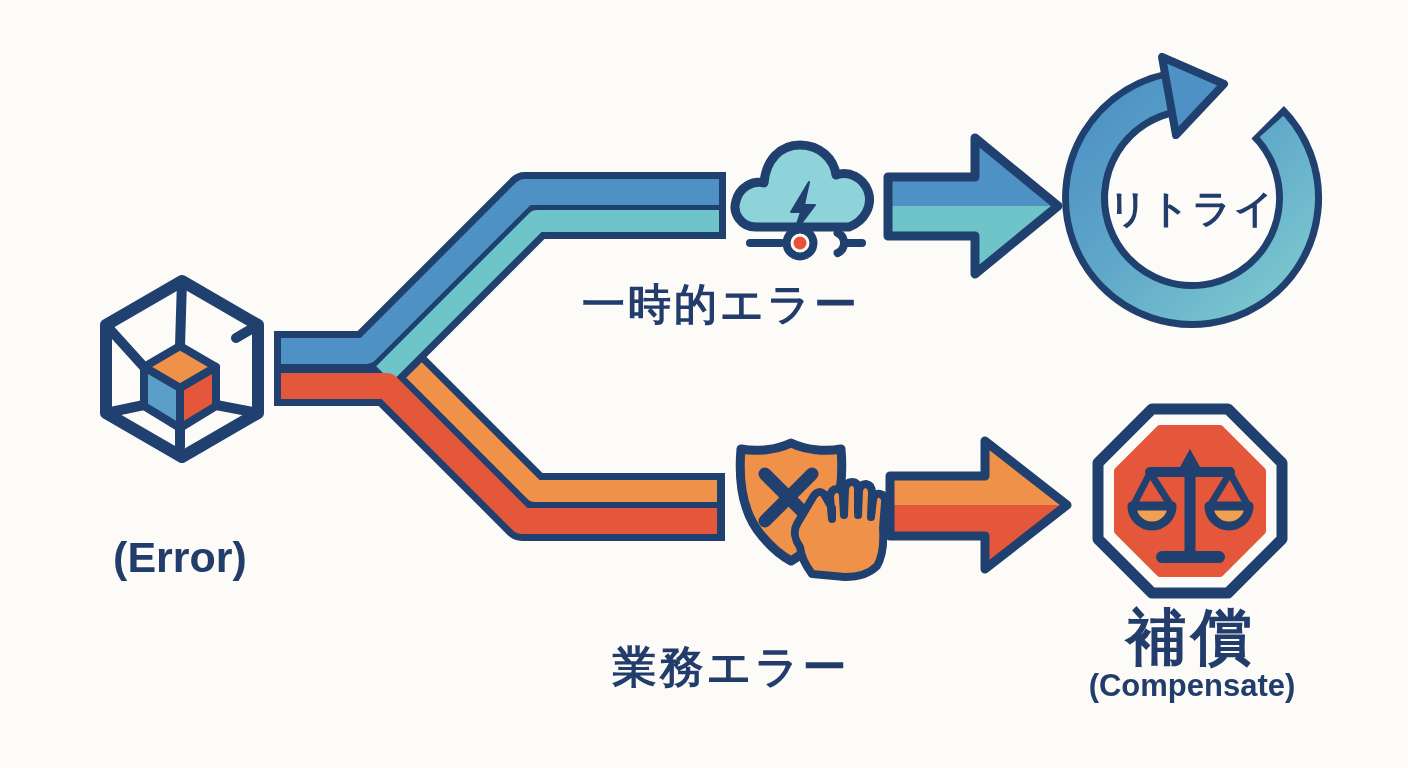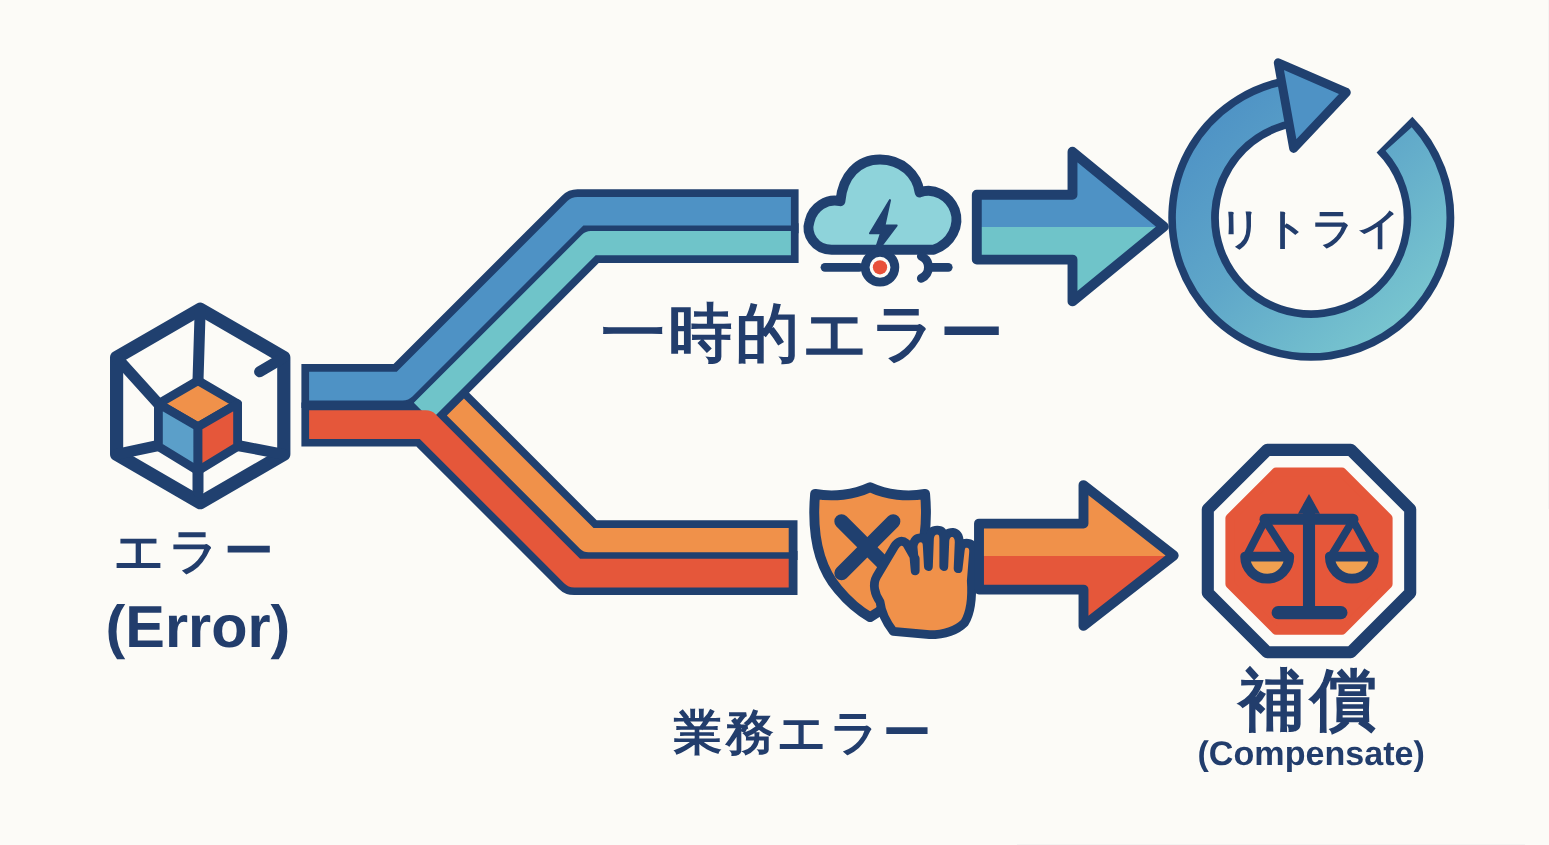--- a/index.html
+++ b/index.html
@@ -7,22 +7,22 @@
     position:relative;width:1408px;height:768px;overflow:hidden;
     background:#fcfbf7;
     font-family:"Liberation Sans","DejaVu Sans",sans-serif;
   }
   .stage svg{position:absolute;left:0;top:0;}
   .lbl{
     position:absolute;color:#223d6c;font-weight:bold;
     white-space:nowrap;transform:translate(-50%,-50%);line-height:1;
   }
   .lbl-source-jp   {left:178px; top:501px; font-size:45px; letter-spacing:4px;}
-  .lbl-source-en   {left:180px; top:557px; font-size:54px;margin-top:13px;}
-  .lbl-transient   {left:721px; top:304px; font-size:58px; letter-spacing:3px;margin-left:10px;}
+  .lbl-source-en   {left:180px; top:557px; font-size:43px;}
+  .lbl-transient   {left:721px; top:304px; font-size:43px; letter-spacing:3px;}
   .lbl-business    {left:731px; top:620px; font-size:44px; letter-spacing:3px;margin-top:47px;}
   .lbl-retry       {left:1192px;top:208px; font-size:39px; letter-spacing:2px;}
   .lbl-comp-jp     {left:1191px;top:637px; font-size:61px; letter-spacing:4px;}
   .lbl-comp-en     {left:1192px;top:685px; font-size:31px;}
 </style>
 </head>
 <body>
 
 <div class="stage">
 
@@ -138,21 +138,20 @@
             <path d="M 1230 473 L 1247 504"></path>
           </g>
         </g>
         <path d="M 1190 449 L 1180 467 L 1200 467 Z" fill="#20406f"></path>
         <path d="M 1132 506 A 20 20 0 0 0 1172 506 Z" fill="#f0a050" stroke="#20406f" stroke-width="9" stroke-linejoin="round"></path>
         <path d="M 1209 506 A 20 20 0 0 0 1249 506 Z" fill="#f0a050" stroke="#20406f" stroke-width="9" stroke-linejoin="round"></path>
       </g>
     </g>
   </svg>
 
-  <div class="lbl lbl-source-jp">エラー</div>
   <div class="lbl lbl-source-en">(Error)</div>
 
   <div class="lbl lbl-transient">一時的エラー</div>
 
   <div class="lbl lbl-retry">リトライ</div>
 
   <div class="lbl lbl-business">業務エラー</div>
 
   <div class="lbl lbl-comp-jp">補償</div>
   <div class="lbl lbl-comp-en">(Compensate)</div>

